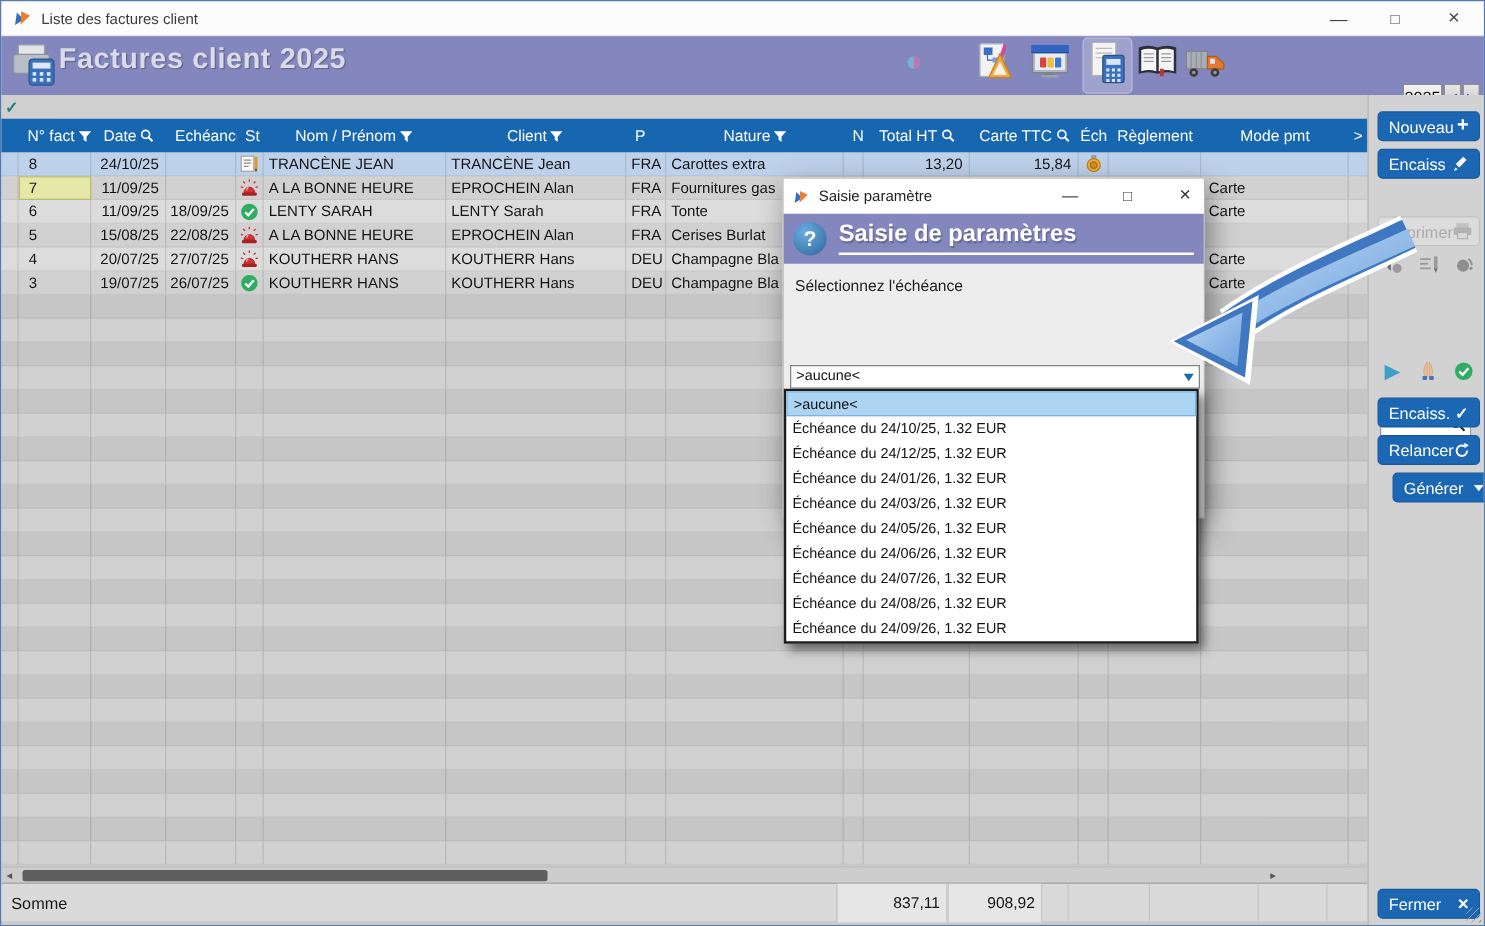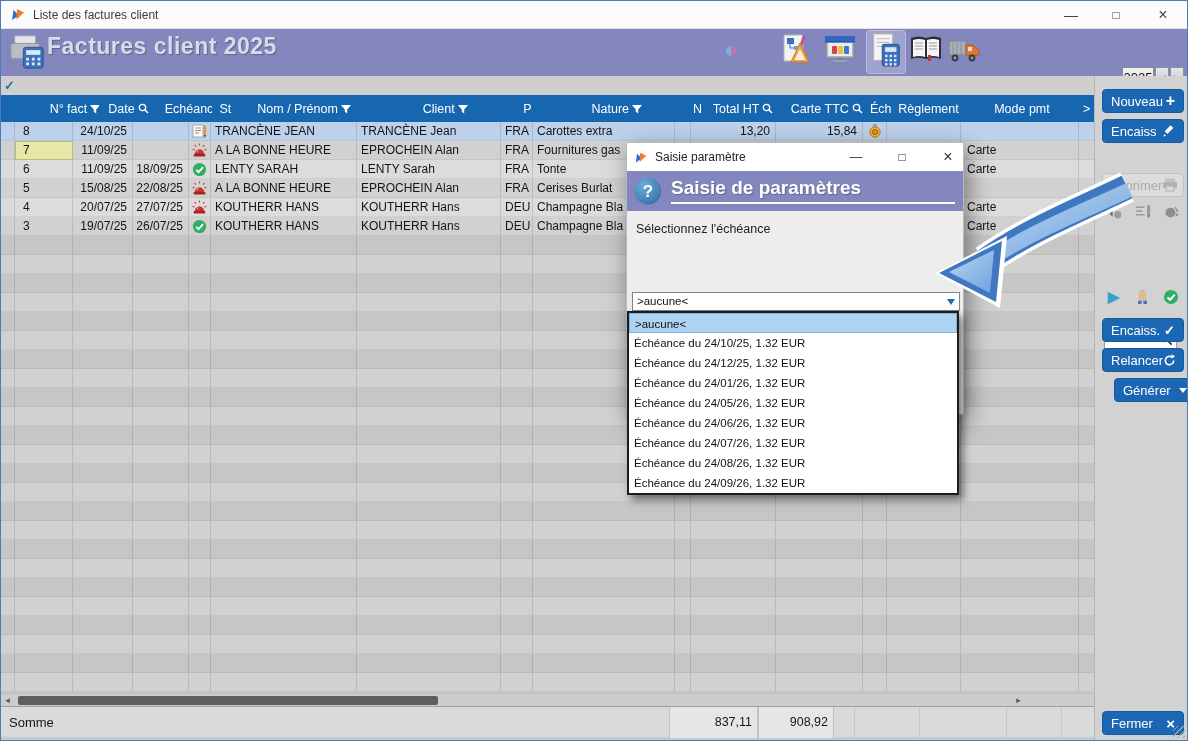--- a/index.html
+++ b/index.html
@@ -185,21 +185,21 @@
     <div class="yearbtn" style="left:1154px;">◀</div>
     <div class="yearbtn" style="left:1169px;">▶</div>
   </div>
 
   <div class="topstrip"></div>
   <div class="cornercheck">✓</div>
   <div class="thead" id="thead">
       <div class="hcell" style="width: 14px;">
         <span></span>
       </div>
-      <div class="hcell left" style="width: 58px; margin-left: 28px;">
+      <div class="hcell left" style="width: 58px;">
         <span>N° fact</span>
         <span class="icn">
           <svg width="10" height="10" viewBox="0 0 10 10">
             <path d="M0 1 h10 L6.2 5.4 V9.5 L3.8 7.8 V5.4 Z" fill="#fff"></path>
           </svg>
         </span>
       </div>
       <div class="hcell" style="width: 60px;">
         <span>Date</span>
         <span class="icn">
@@ -1033,20 +1033,21 @@
       <span>&gt;aucune&lt;</span>
       <span class="carr"></span>
     </div>
   </div>
 
   <div class="droplist" id="droplist">
       <div class="dopt sel">&gt;aucune&lt;</div>
       <div class="dopt">Échéance du 24/10/25, 1.32 EUR</div>
       <div class="dopt">Échéance du 24/12/25, 1.32 EUR</div>
       <div class="dopt">Échéance du 24/01/26, 1.32 EUR</div>
+      <div class="dopt">Échéance du 24/03/26, 1.32 EUR</div>
       <div class="dopt">Échéance du 24/05/26, 1.32 EUR</div>
       <div class="dopt">Échéance du 24/06/26, 1.32 EUR</div>
       <div class="dopt">Échéance du 24/07/26, 1.32 EUR</div>
       <div class="dopt">Échéance du 24/08/26, 1.32 EUR</div>
       <div class="dopt">Échéance du 24/09/26, 1.32 EUR</div>
     </div>
 
   <svg class="annot" width="1188" height="741">
     <defs>
       <linearGradient id="ag" x1="0" y1="0" x2="1" y2="1">

